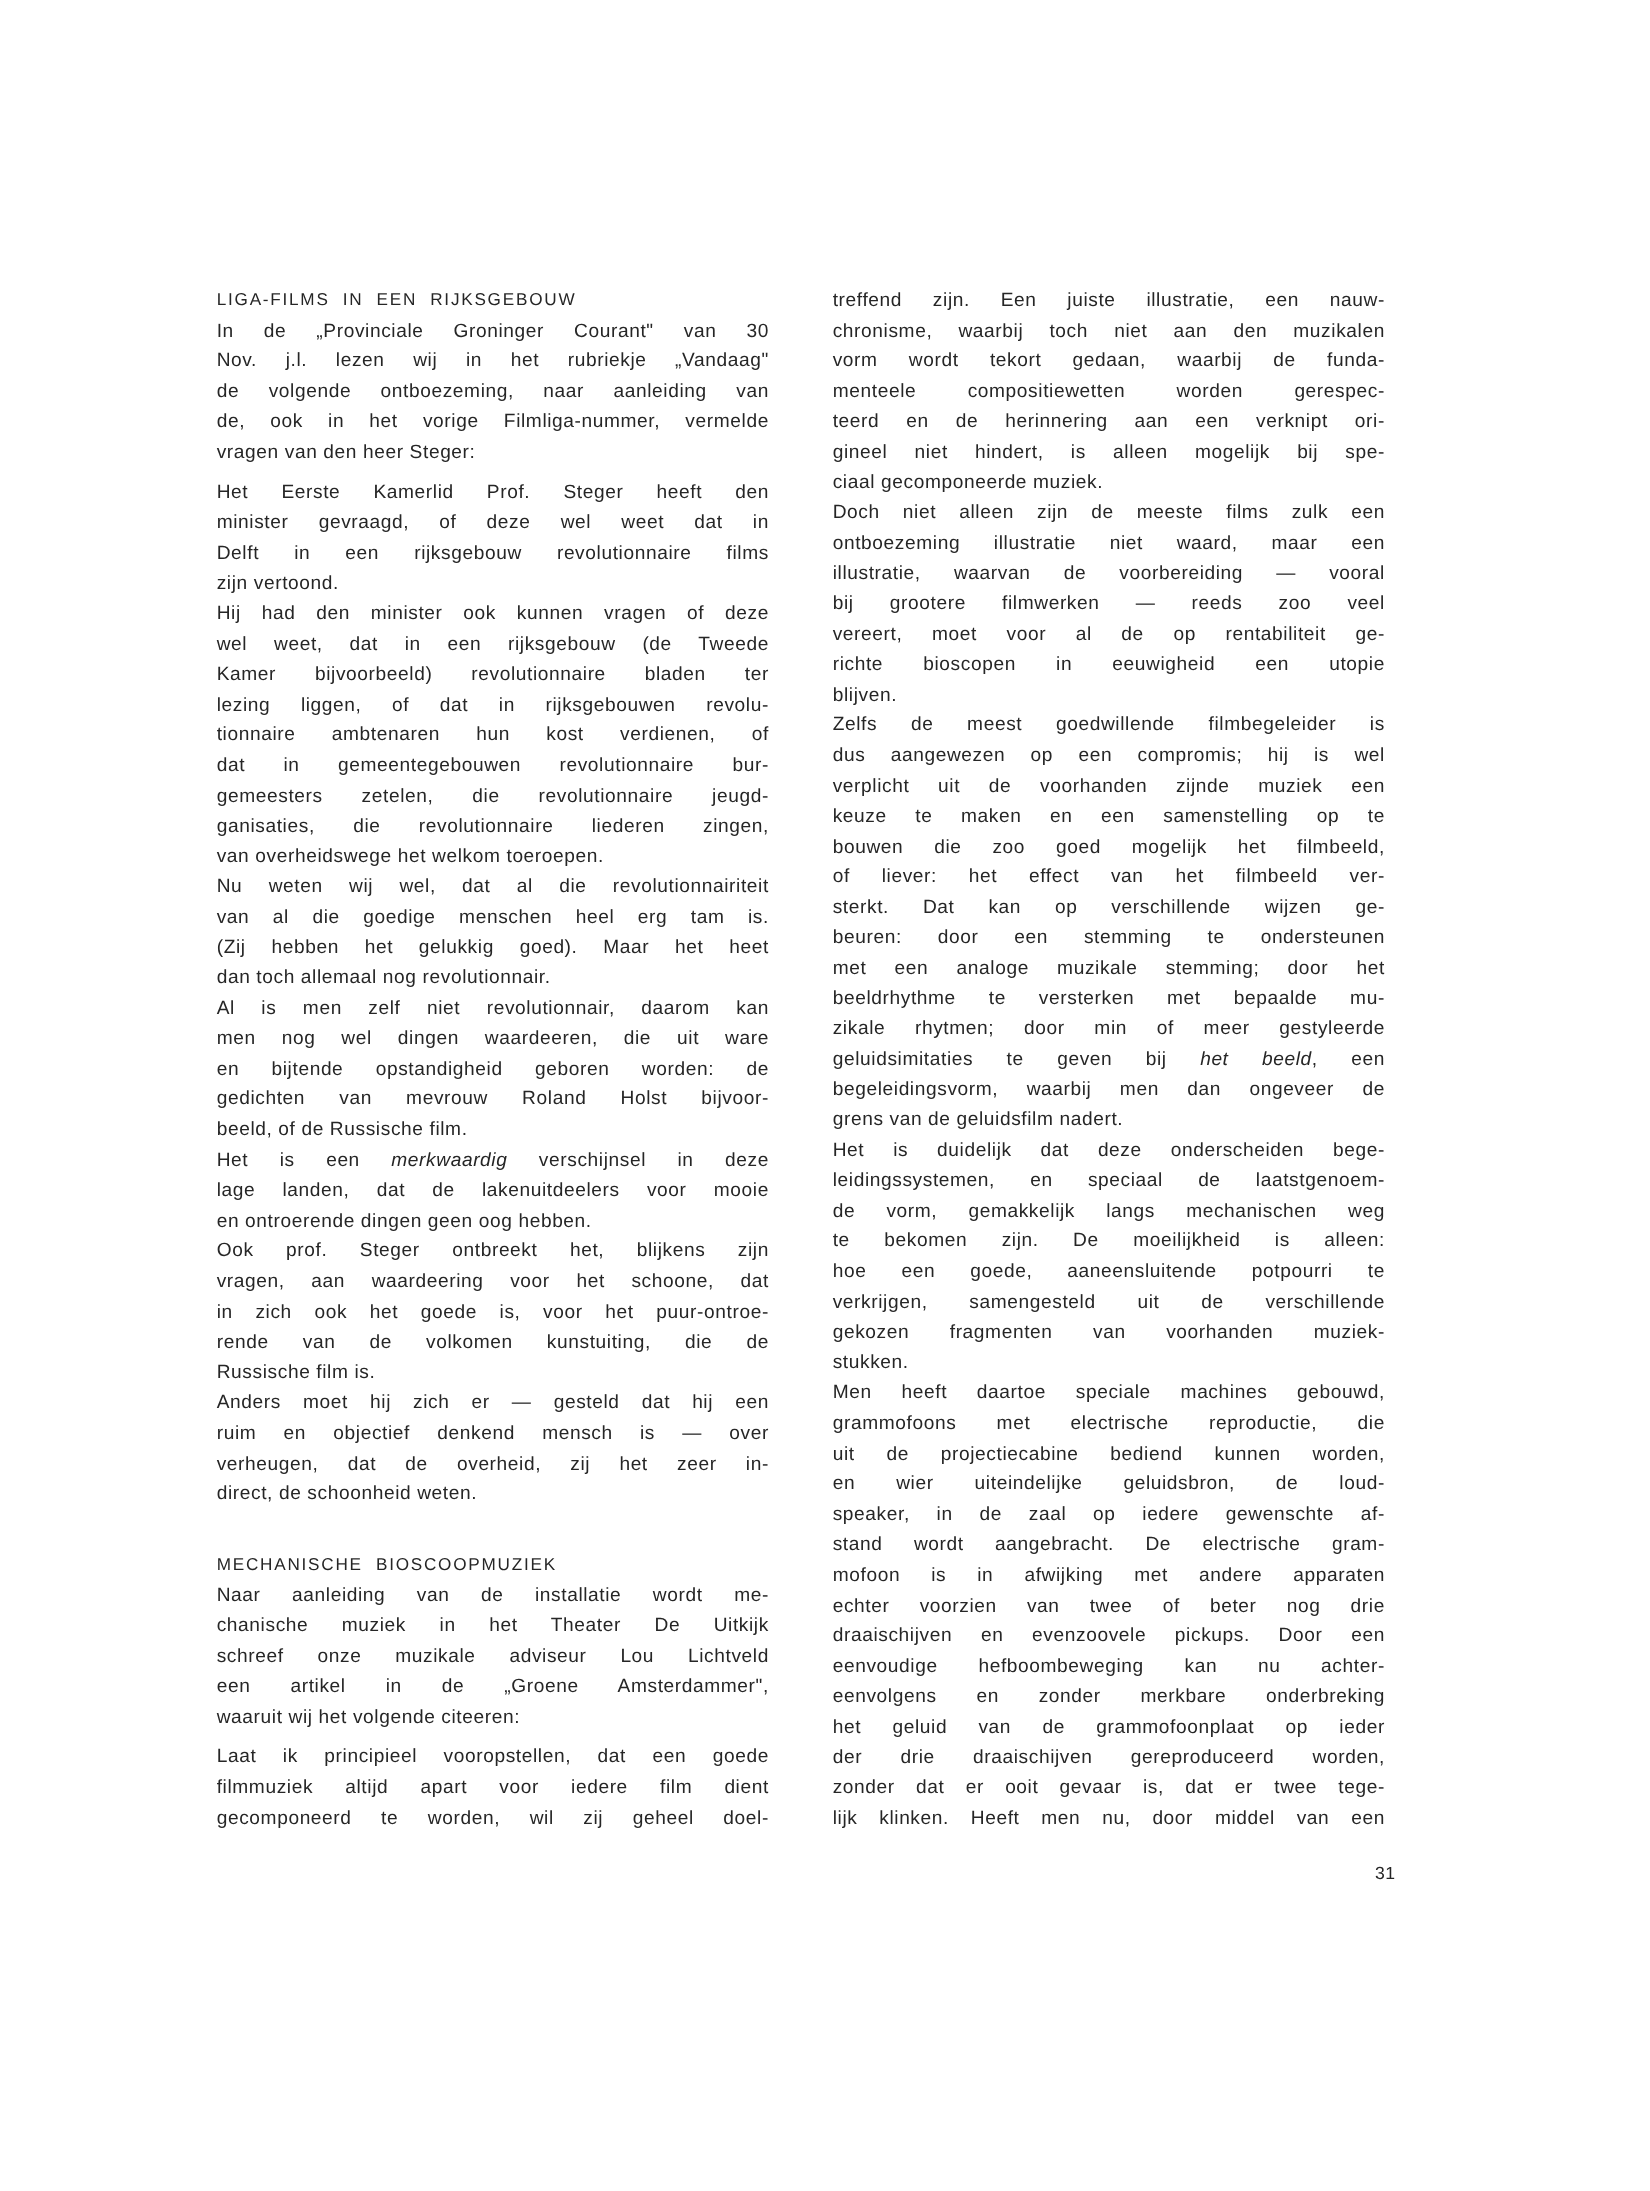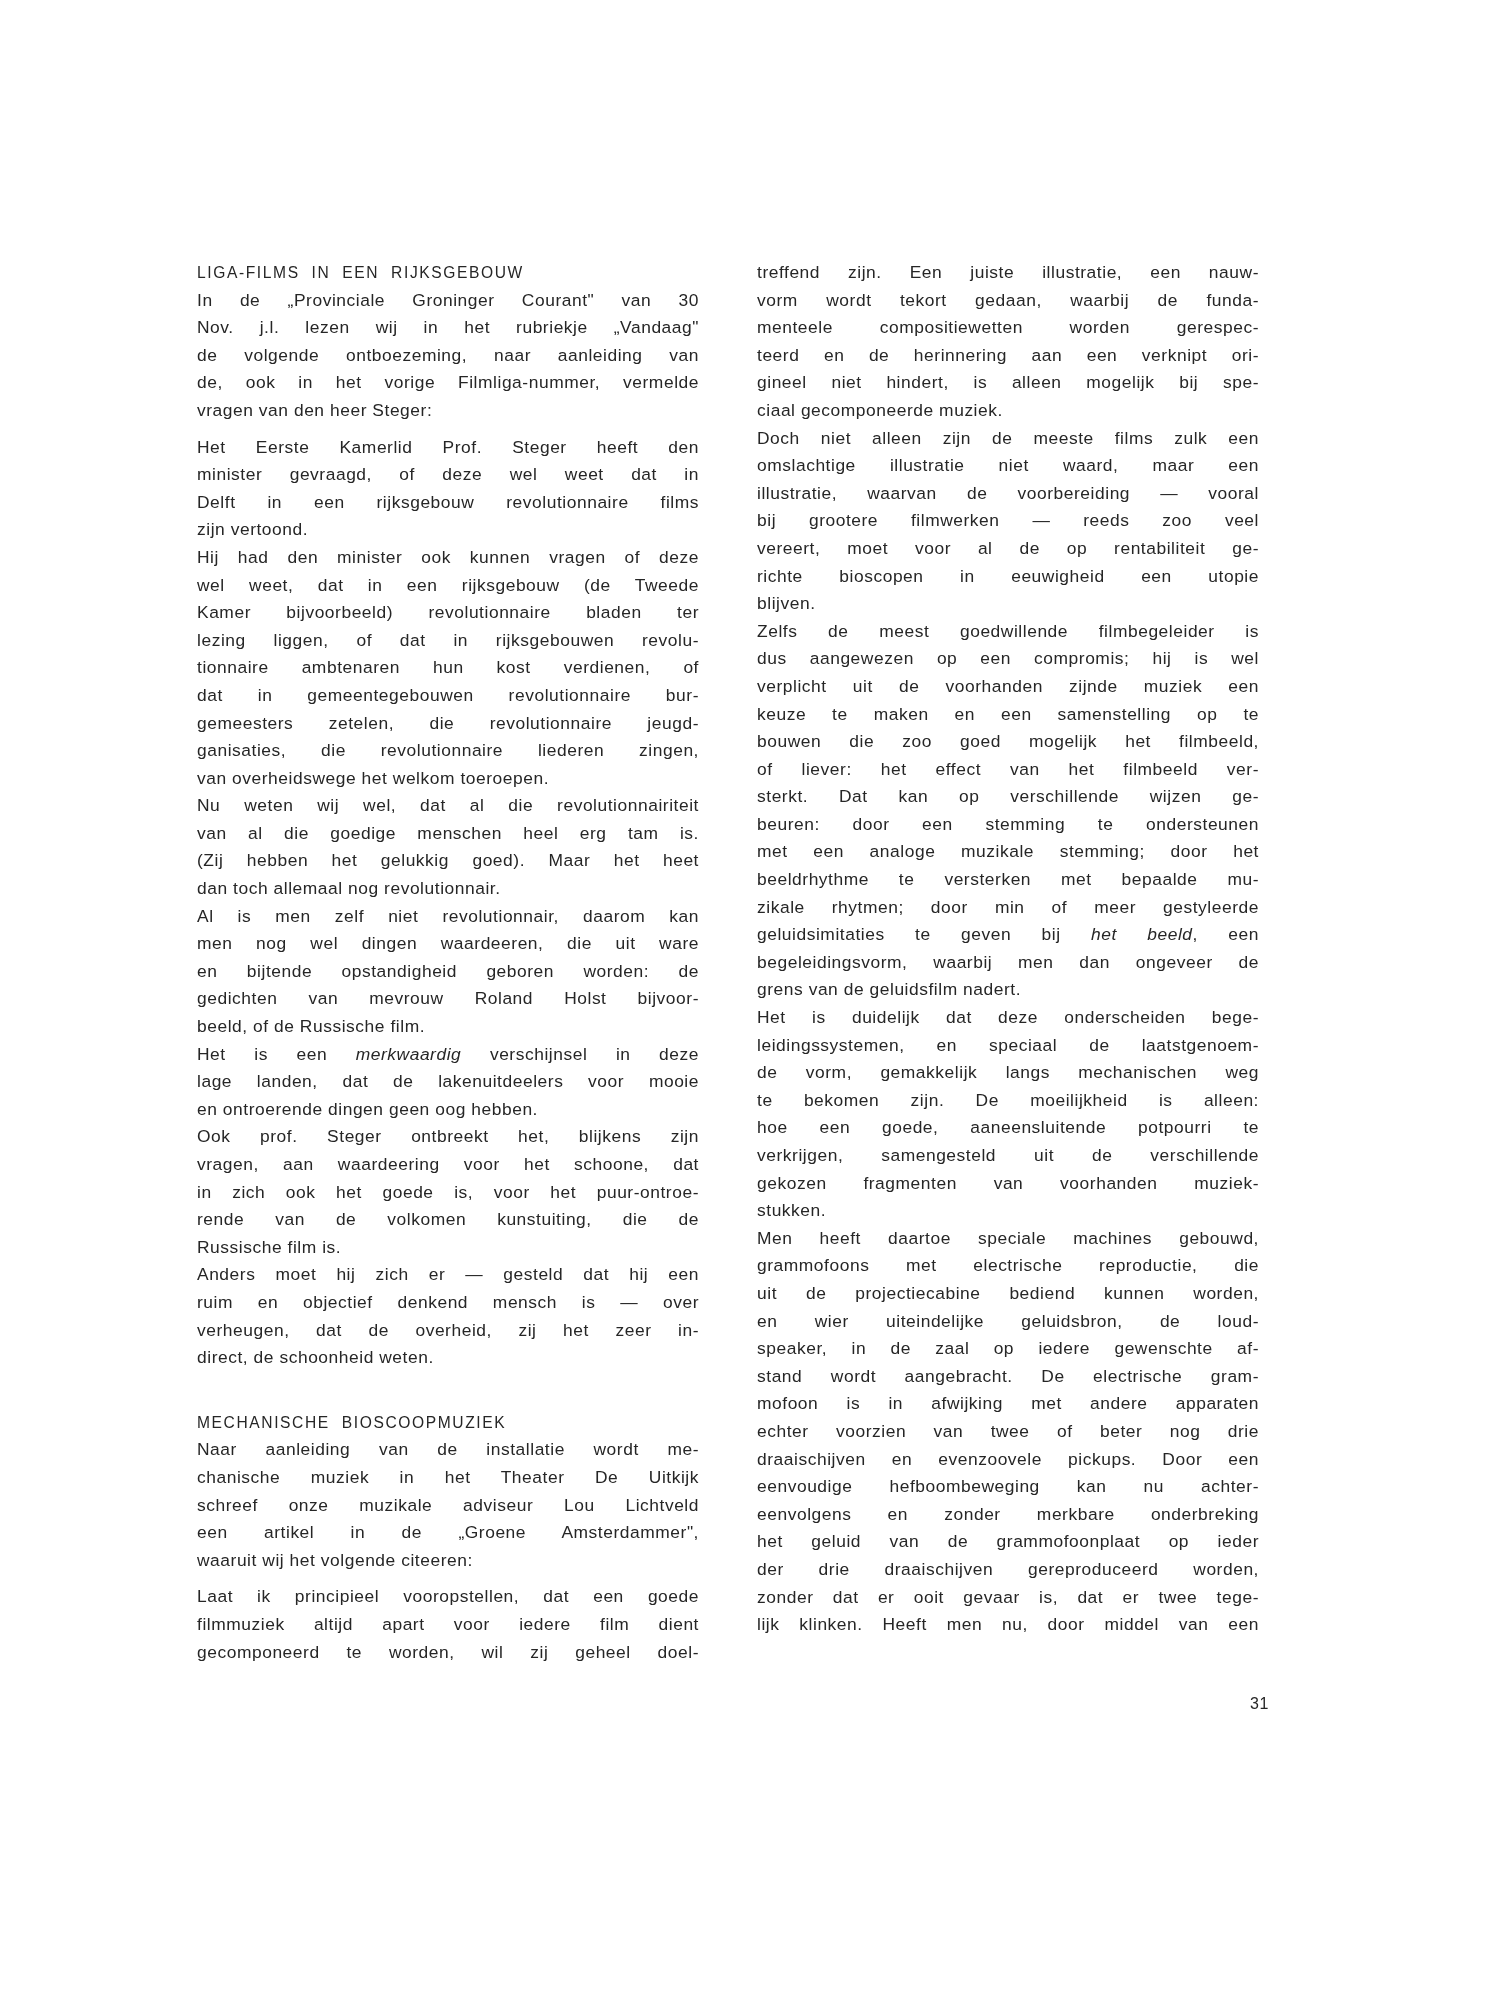--- a/index.html
+++ b/index.html
@@ -113,27 +113,28 @@
     <div>
         <span class="line">Laat ik principieel vooropstellen, dat een goede</span>
         <span class="line">filmmuziek altijd apart voor iedere film dient</span>
         <span class="line">gecomponeerd te worden, wil zij geheel doel-</span>
       </div>
   </div>
 
   <div class="col col-right">
     <div>
         <span class="line">treffend zijn. Een juiste illustratie, een nauw-</span>
+        <span class="line">chronisme, waarbij toch niet aan den muzikalen</span>
         <span class="line">vorm wordt tekort gedaan, waarbij de funda-</span>
         <span class="line">menteele compositiewetten worden gerespec-</span>
         <span class="line">teerd en de herinnering aan een verknipt ori-</span>
         <span class="line">gineel niet hindert, is alleen mogelijk bij spe-</span>
         <span class="line last">ciaal gecomponeerde muziek.</span>
         <span class="line">Doch niet alleen zijn de meeste films zulk een</span>
-        <span class="line">omslachtige illustratie niet waard, maar een</span>
+        <span class="line">ontboezeming illustratie niet waard, maar een</span>
         <span class="line">illustratie, waarvan de voorbereiding — vooral</span>
         <span class="line">bij grootere filmwerken — reeds zoo veel</span>
         <span class="line">vereert, moet voor al de op rentabiliteit ge-</span>
         <span class="line">richte bioscopen in eeuwigheid een utopie</span>
         <span class="line last">blijven.</span>
         <span class="line">Zelfs de meest goedwillende filmbegeleider is</span>
         <span class="line">dus aangewezen op een compromis; hij is wel</span>
         <span class="line">verplicht uit de voorhanden zijnde muziek een</span>
         <span class="line">keuze te maken en een samenstelling op te</span>
         <span class="line">bouwen die zoo goed mogelijk het filmbeeld,</span>

